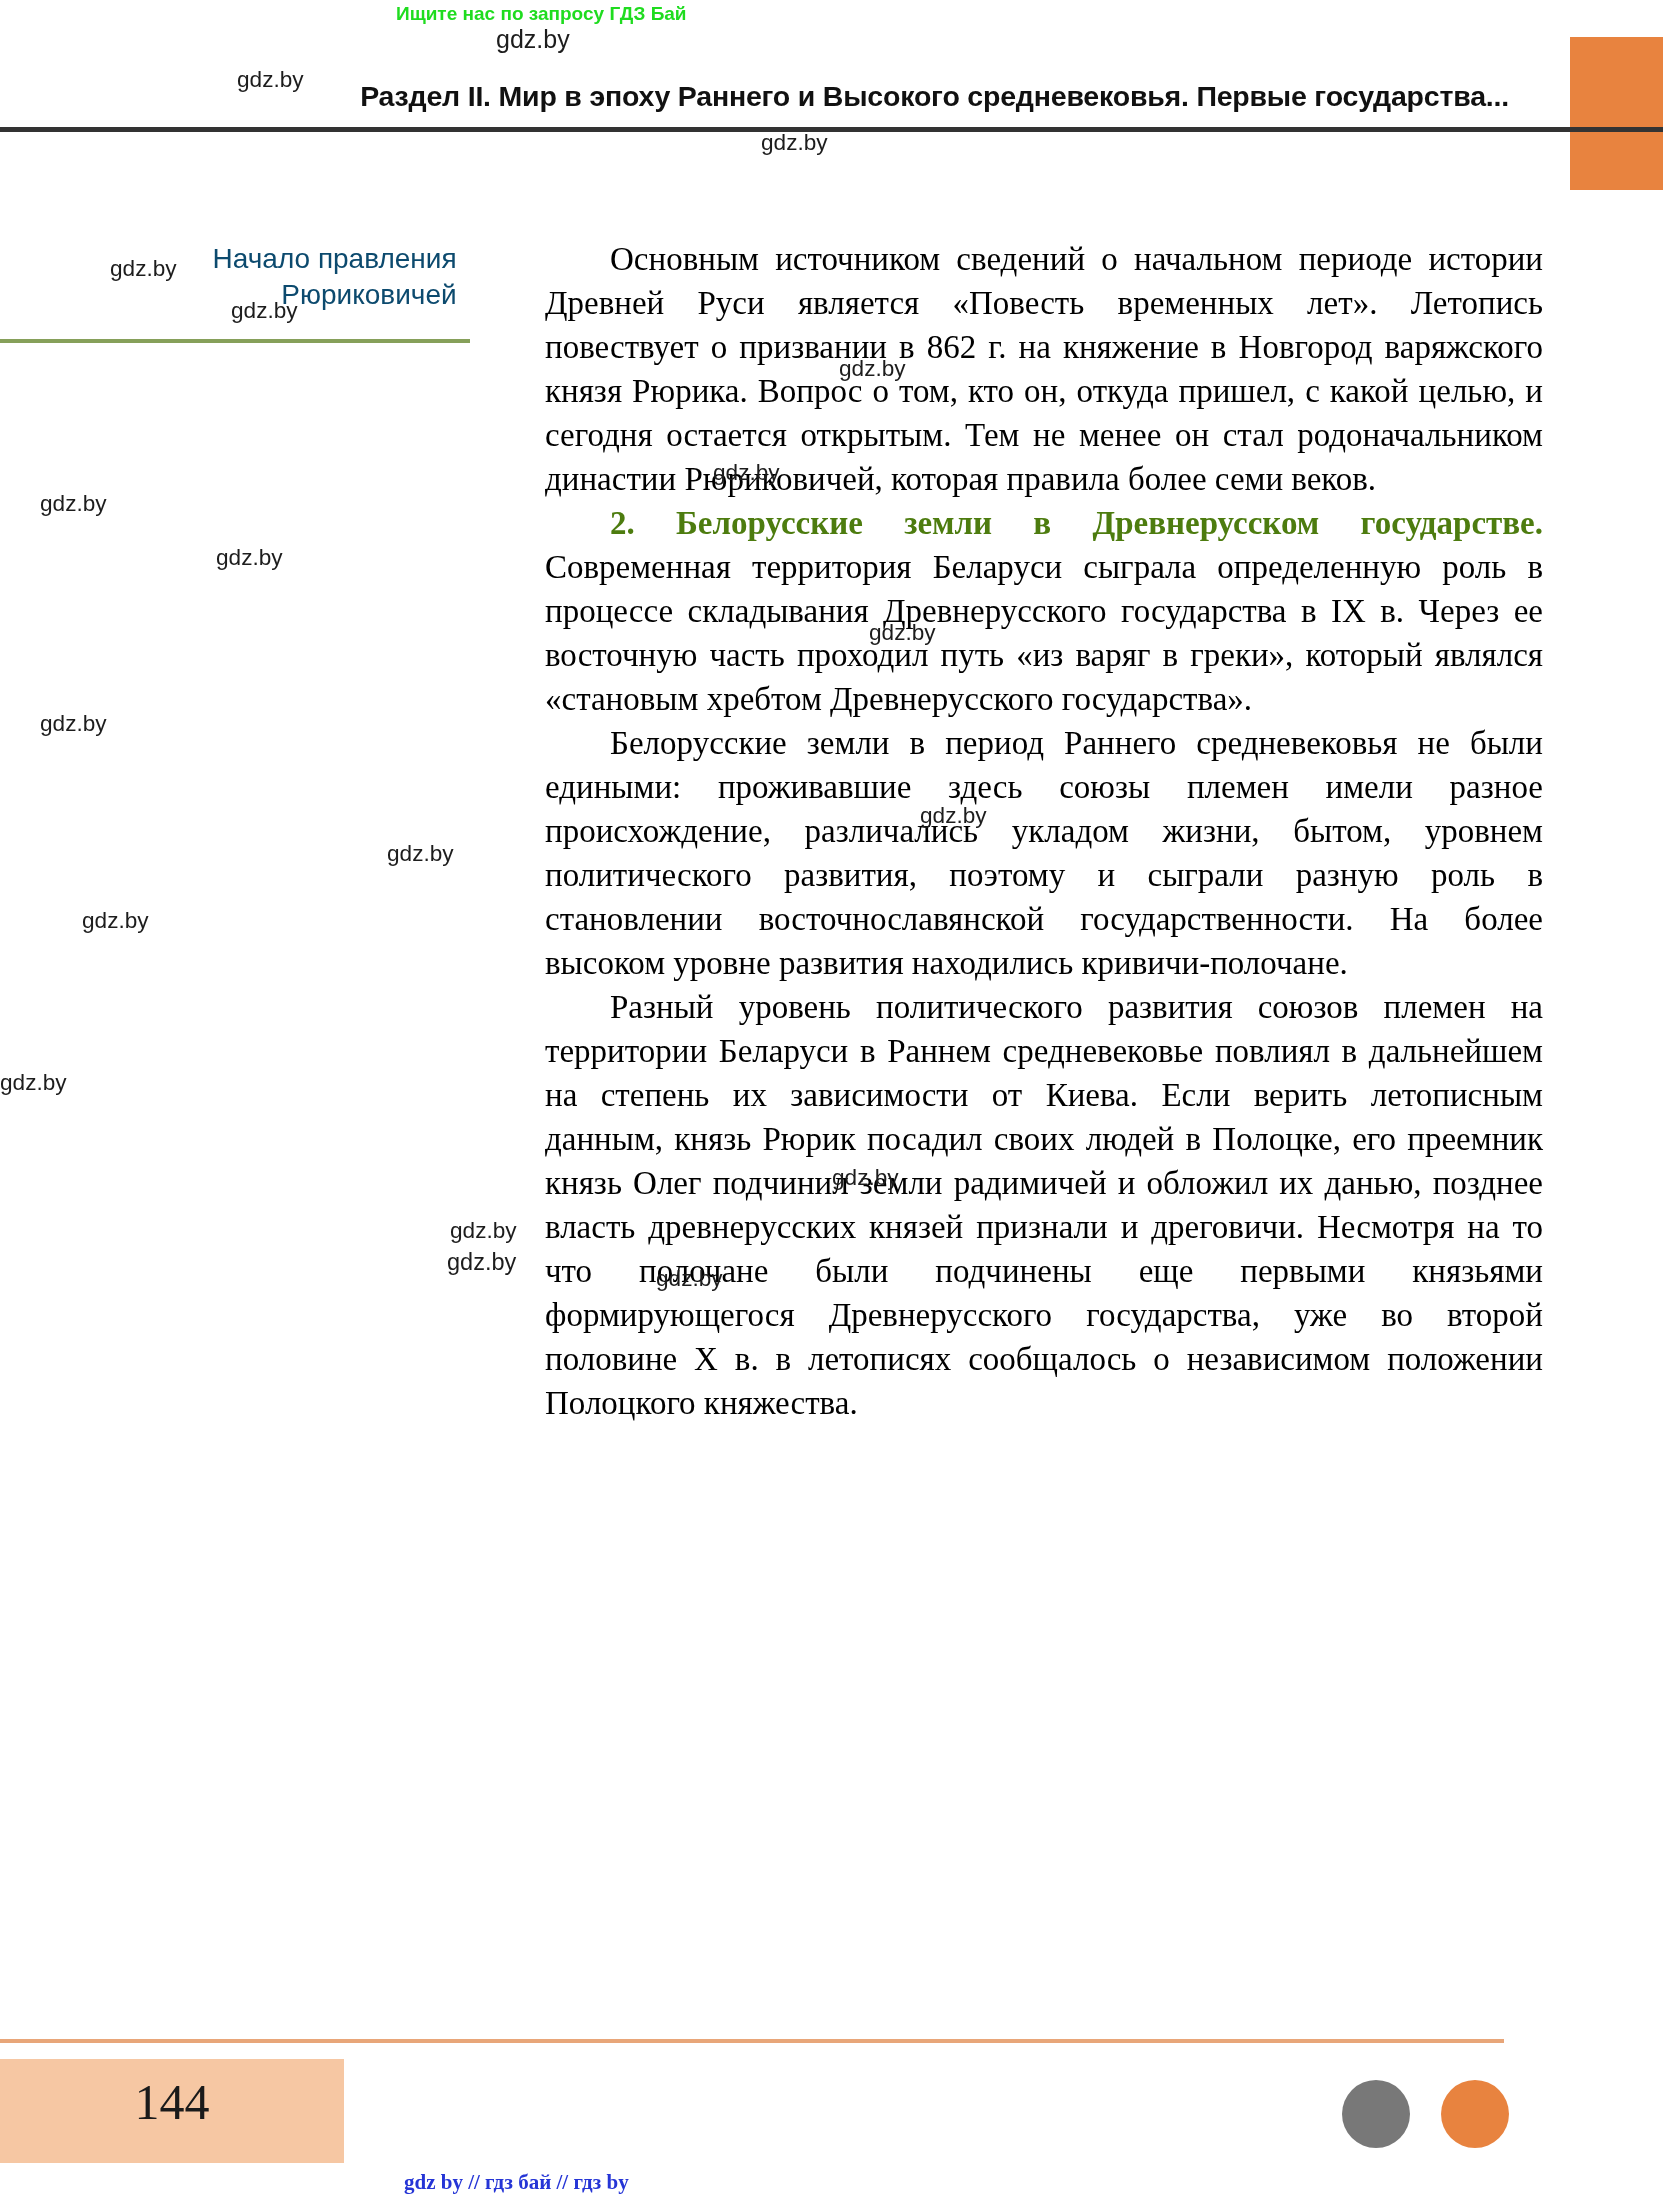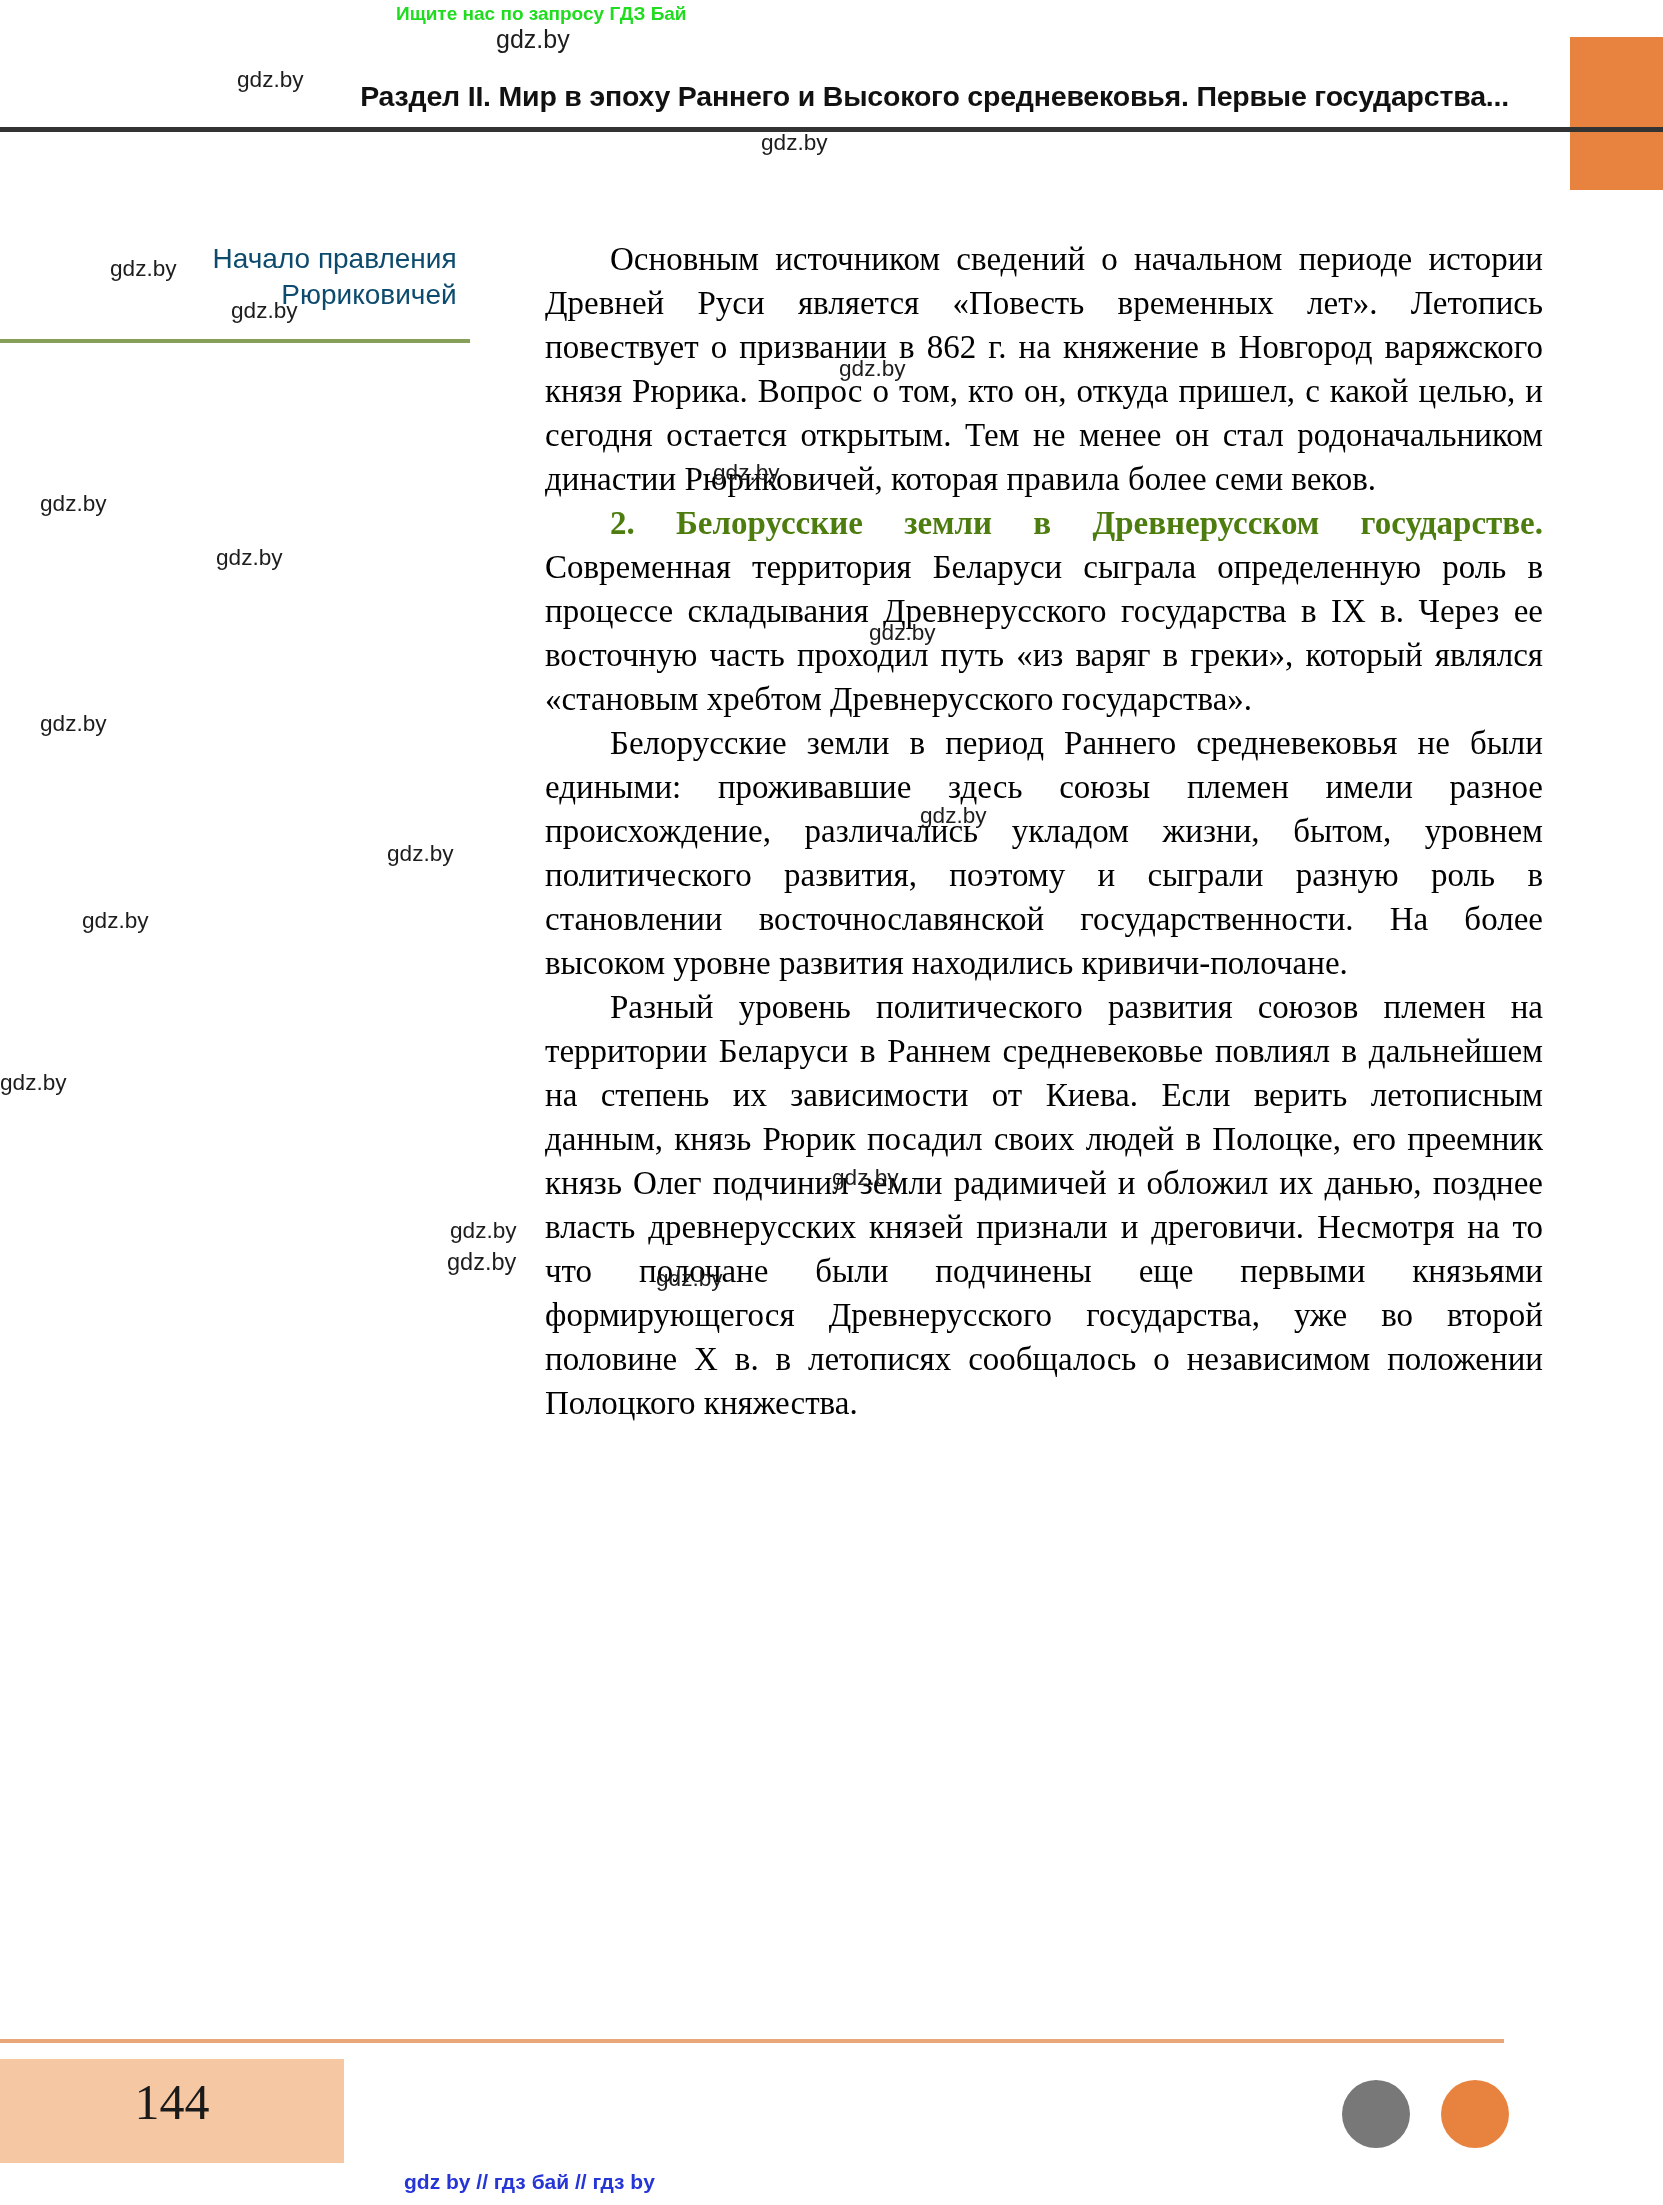--- a/index.html
+++ b/index.html
@@ -157,21 +157,21 @@
   .wm-green {
     position: absolute;
     font-family: "Liberation Sans", "DejaVu Sans", sans-serif;
     color: #1fdc1f;
     font-weight: bold;
     font-size: 19px;
     white-space: nowrap;
   }
   .wm-blue {
     position: absolute;
-    font-family: Liberation Sans, sans-serif;
+    font-family: Liberation Serif, serif;
     color: #2535d6;
     font-weight: bold;
     font-size: 21px;
     white-space: nowrap;
   }
 </style>
 </head>
 <body>
 
 <div class="orange-block"></div>

